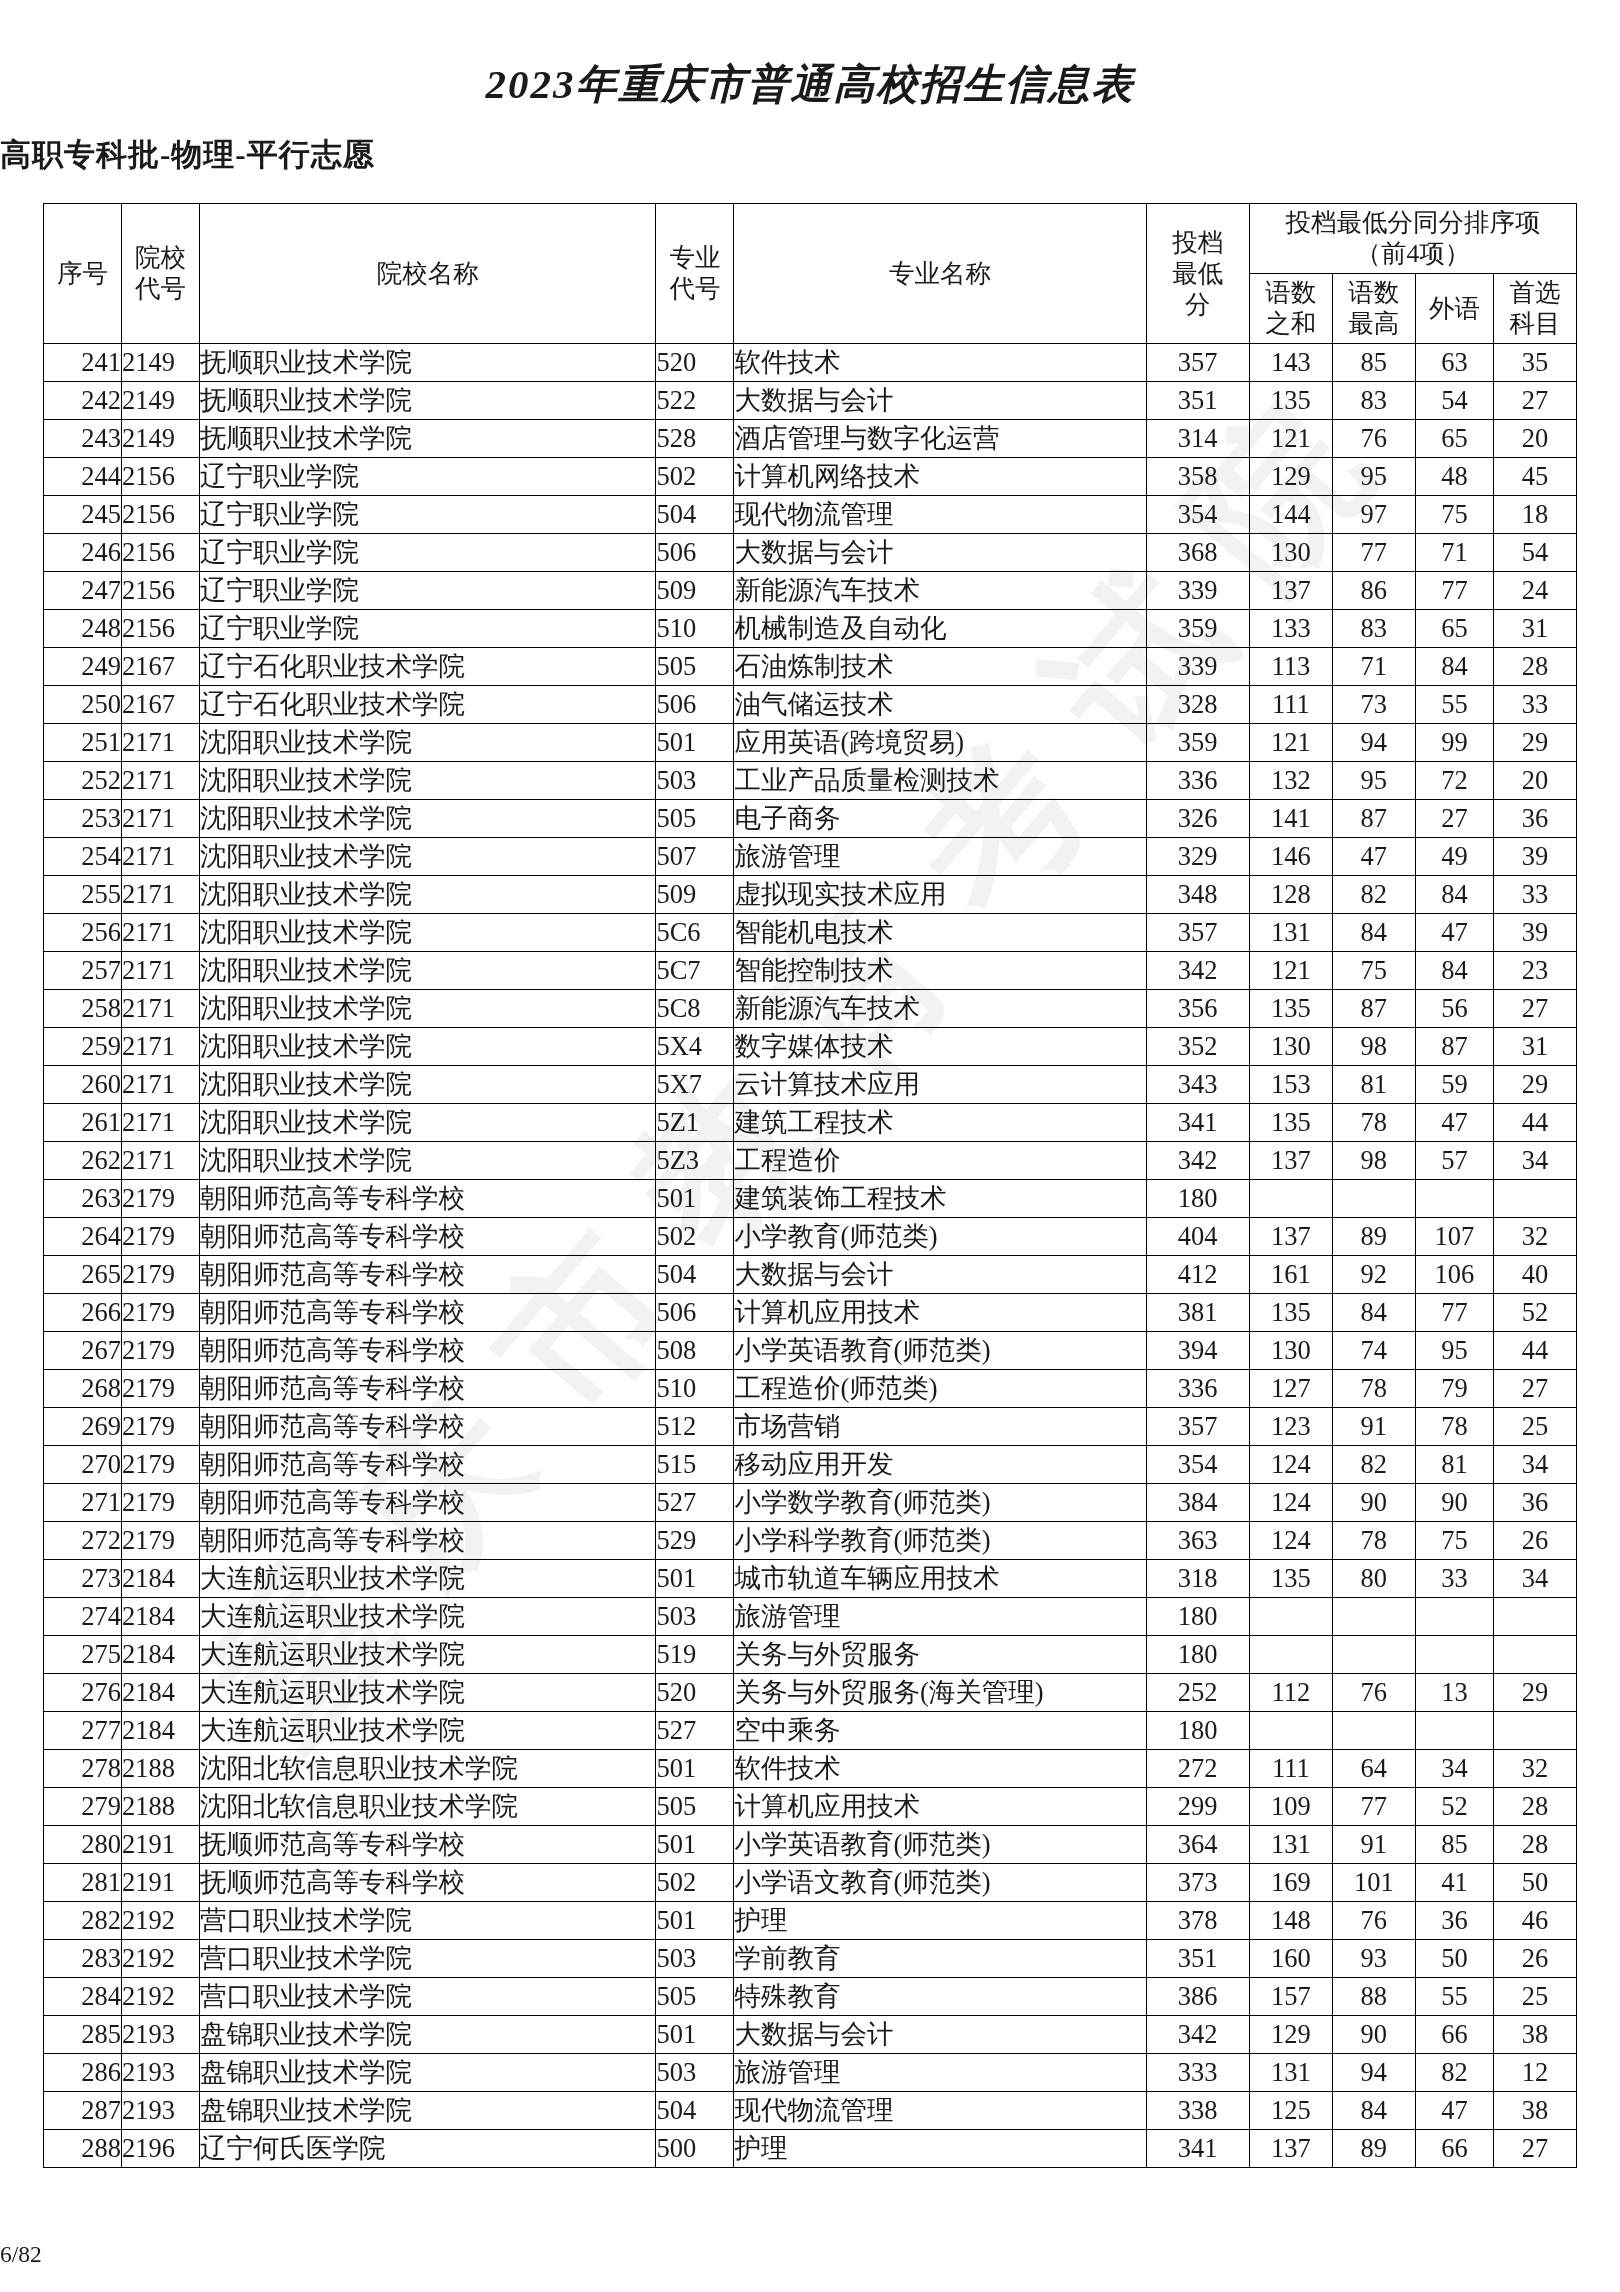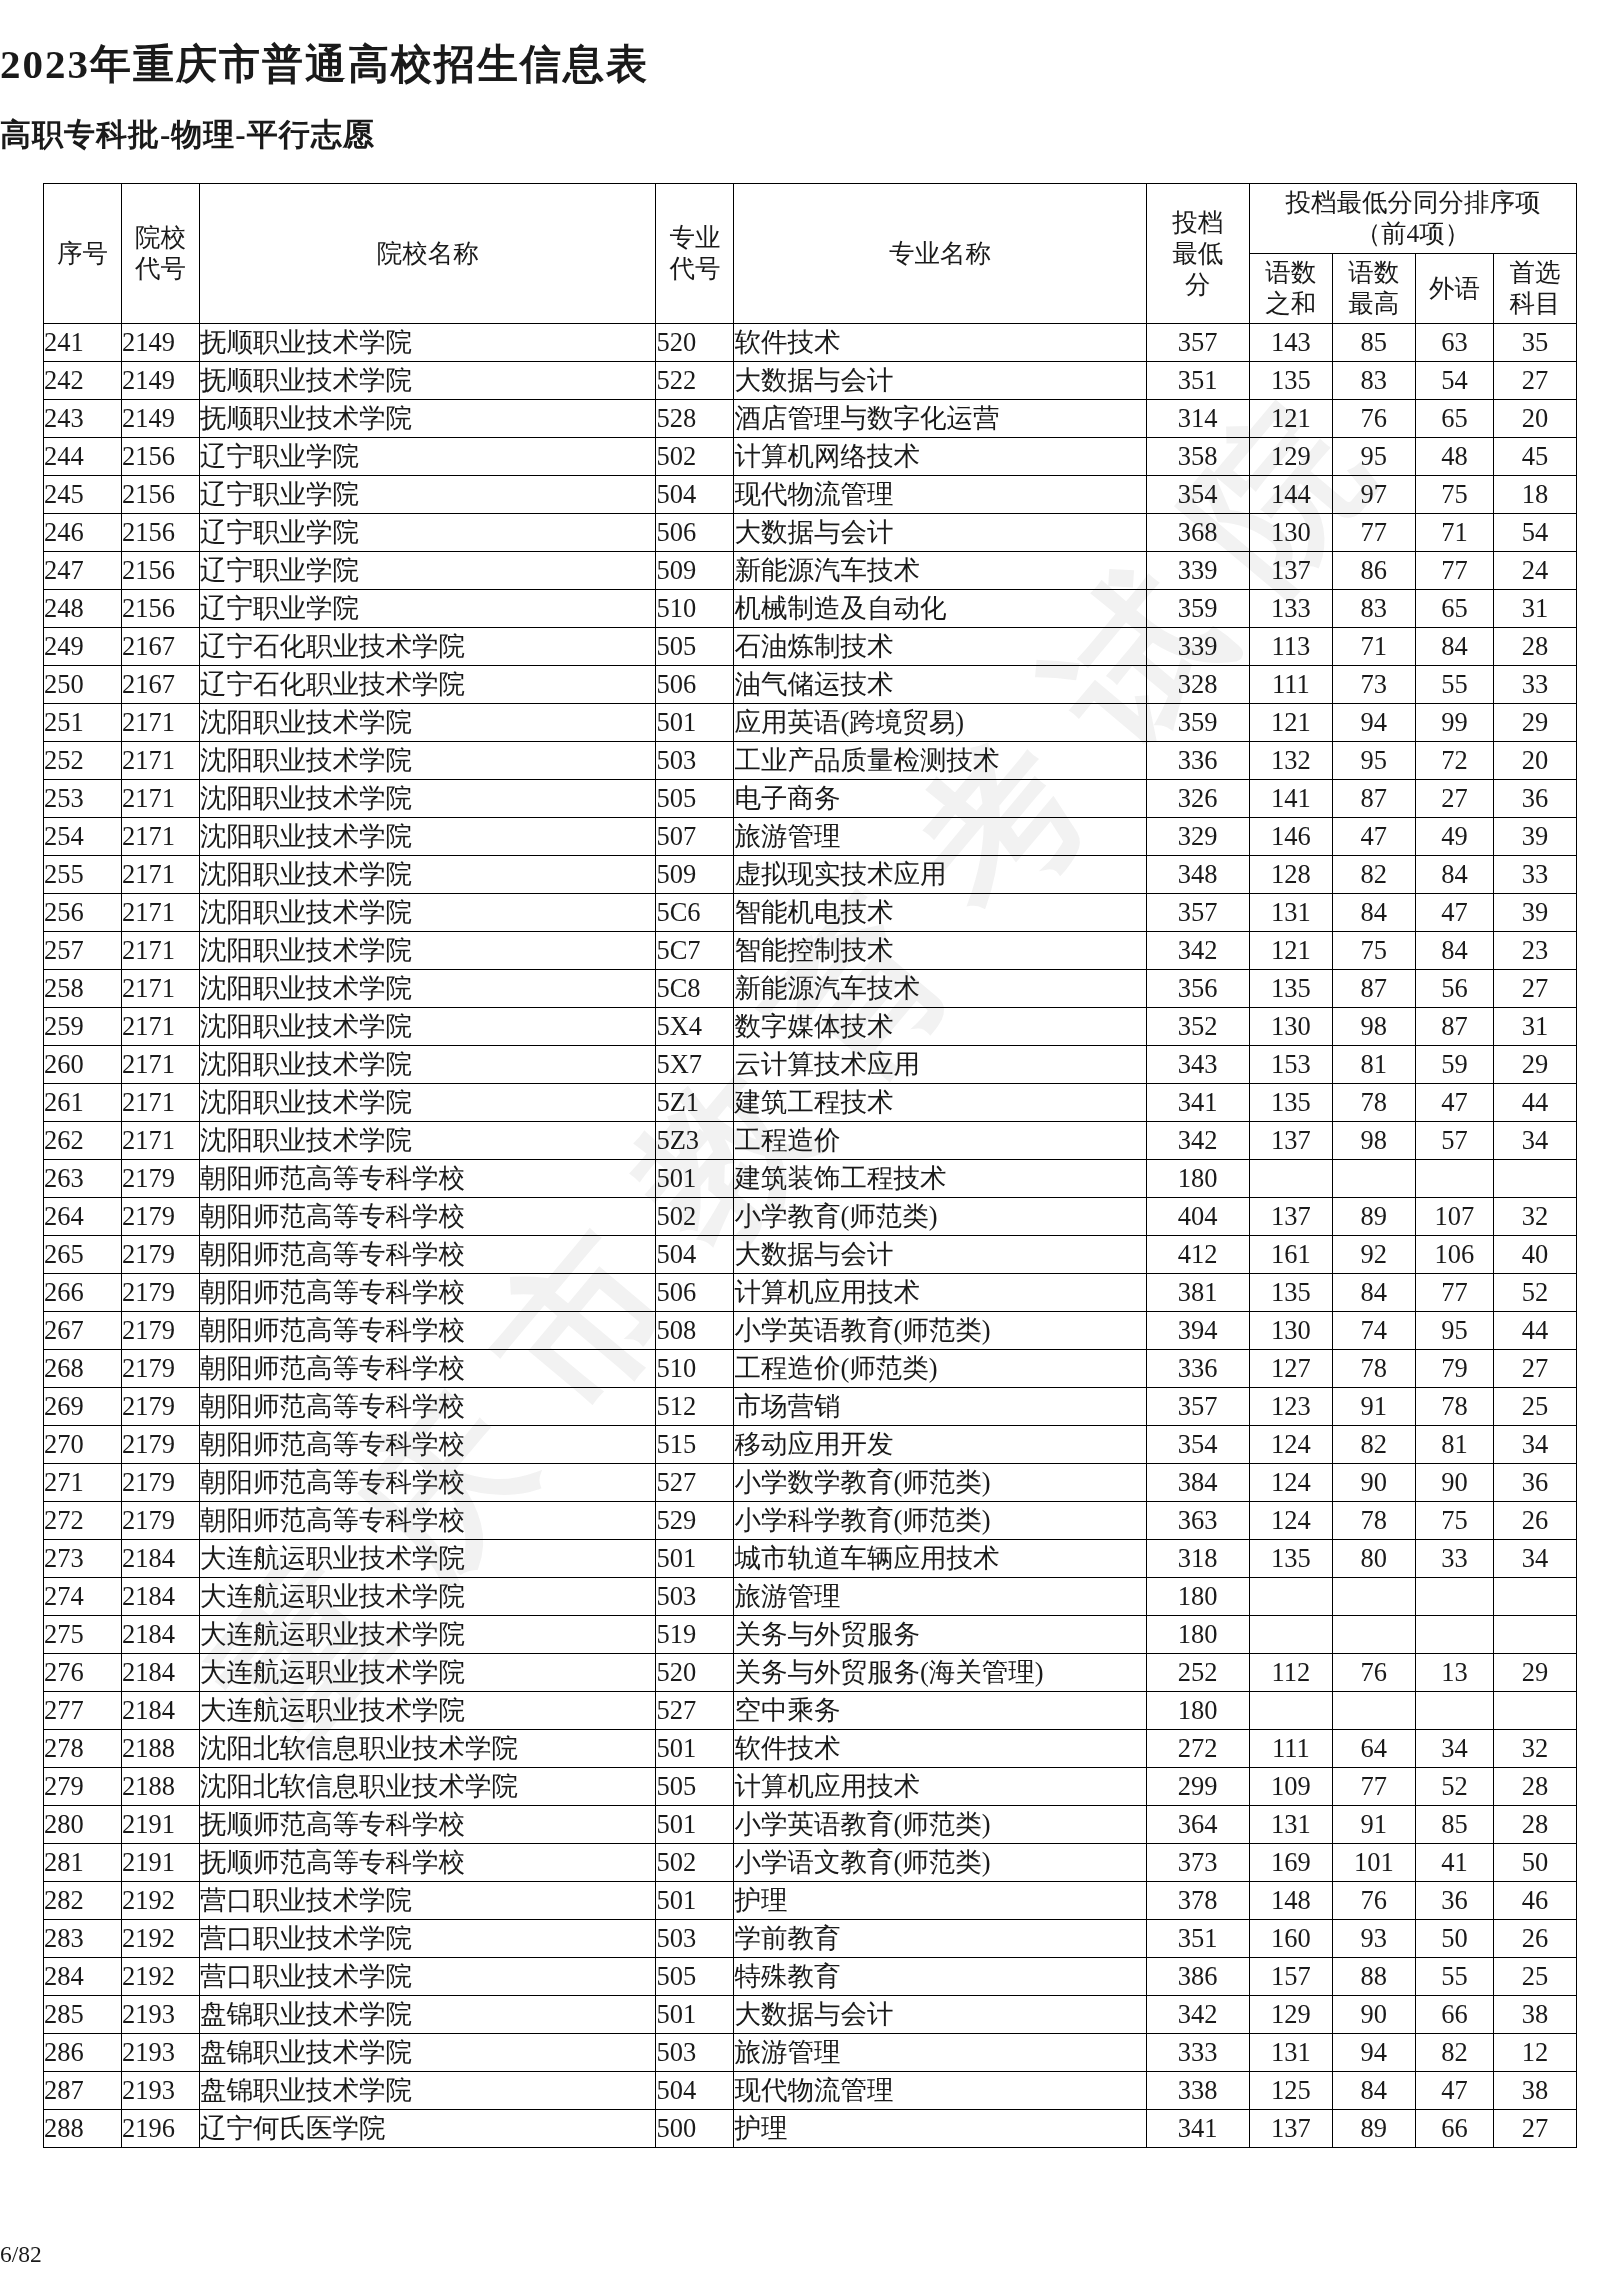--- a/index.html
+++ b/index.html
@@ -24,25 +24,26 @@
     transform: translate(-50%, -50%) rotate(-50deg);
     font-size: 162px;
     letter-spacing: 54px;
     white-space: nowrap;
     color: rgba(40, 40, 40, 0.06);
     font-weight: bold;
     pointer-events: none;
     z-index: 0;
   }
   .doc-title {
-    padding-top: 37px;
-    text-align: left;
+    padding-top: 57px;
+    text-align: center;
     font-size: 41px;
     font-weight: bold;
     letter-spacing: 2px;
+    font-style: italic;
   }
   .doc-subtitle {
     margin-top: 21.6px;
     text-align: left;
     font-size: 31px;
     font-weight: bold;
     letter-spacing: 1px;
   }
   table.score-table {
     position: relative;
@@ -66,21 +67,21 @@
     white-space: pre-line;
     text-align: center;
     vertical-align: middle;
     line-height: 31px;
     font-size: 25.5px;
   }
   table.score-table thead tr.hrow1 { height: 70px; }
   table.score-table thead tr.hrow2 { height: 70px; }
   table.score-table tbody tr { height: 38px; }
   table.score-table td { line-height: 37px; }
-  td.num-right { text-align: left; padding-right: 9.8px; }
+  td.num-right { text-align: right; padding-right: 9.8px; }
   td.code { text-align: left; padding-left: 5.9px; }
   td.name { text-align: left; padding-left: 5.9px; }
   td.score { text-align: center; }
   .page-footer {
     position: absolute;
     bottom: 25.5px;
     left: 0;
     width: 100%;
     text-align: left;
     font-size: 23.5px;

